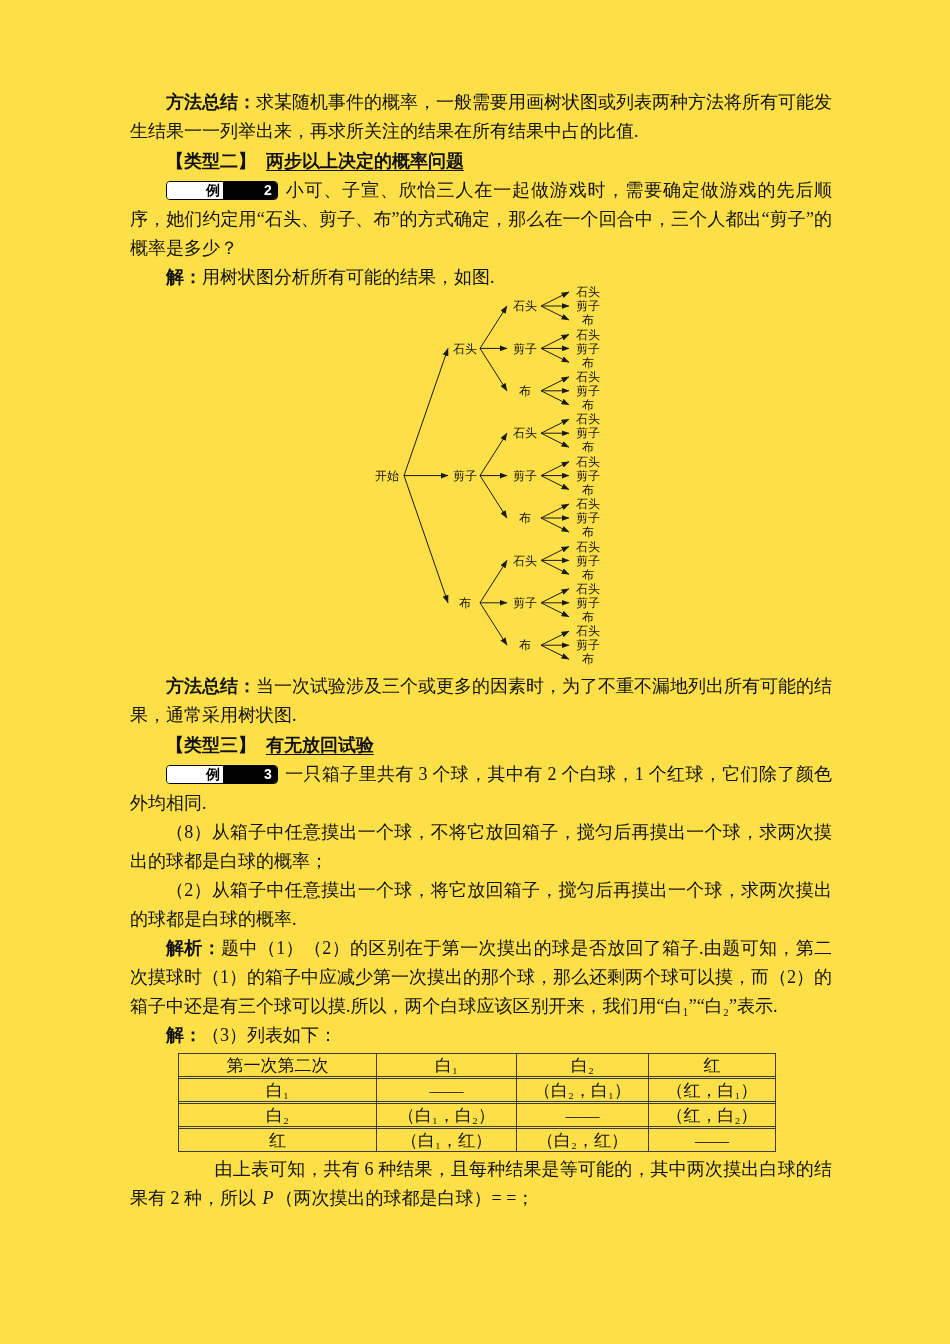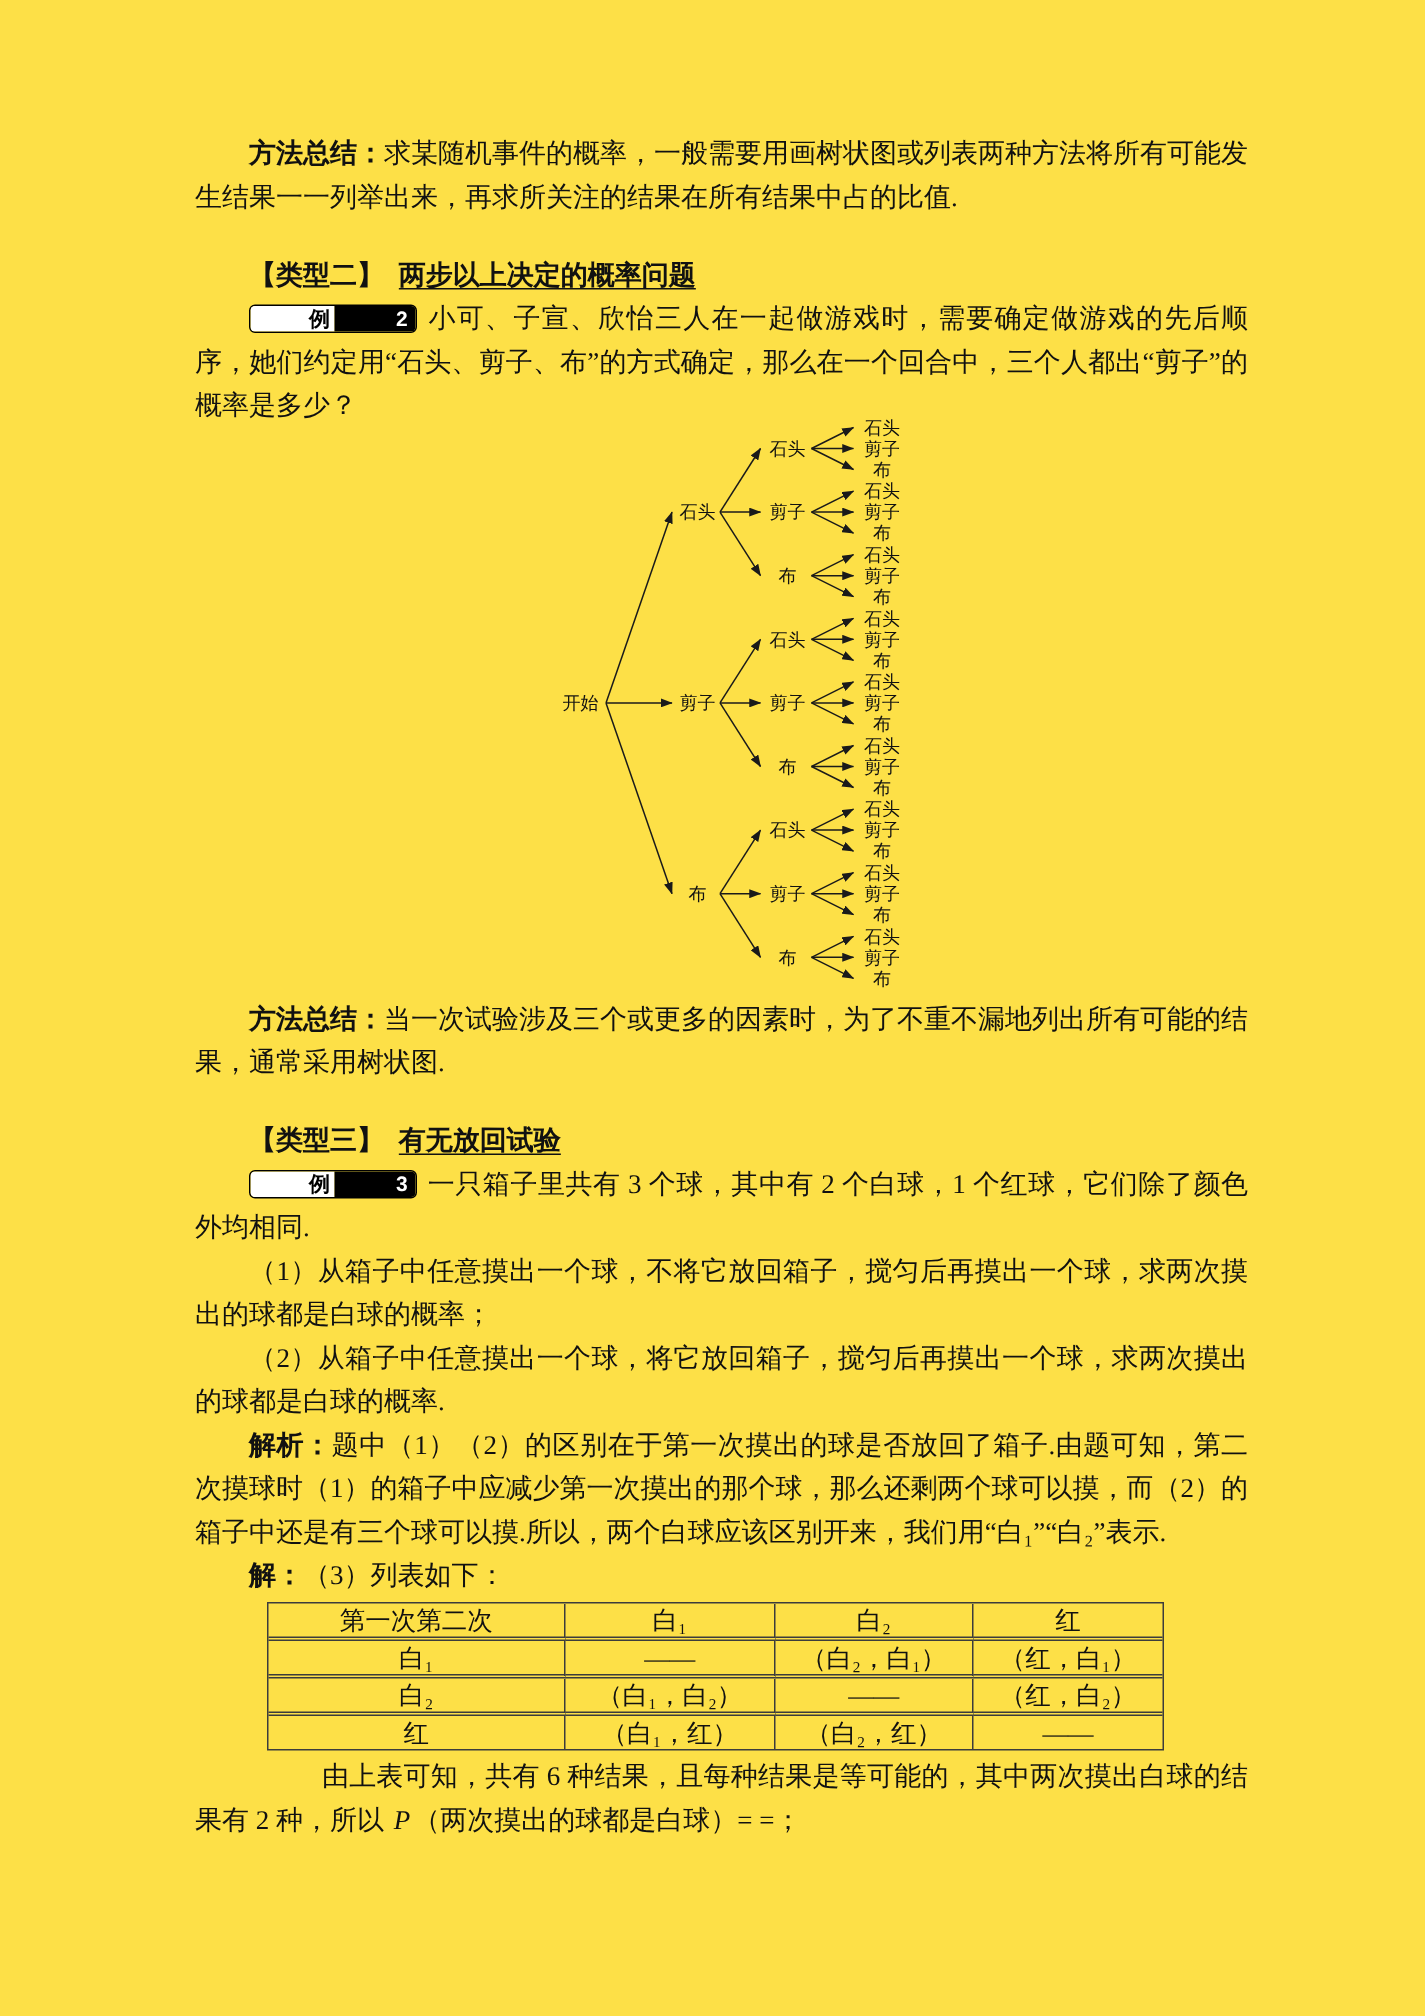--- a/index.html
+++ b/index.html
@@ -17,21 +17,21 @@
   p {
     margin: 0;
     font-size: 18px;
     line-height: 29px;
     text-align: justify;
     text-indent: 2em;
   }
   p b { font-family: inherit; }
   .heading {
     font-weight: bold;
-    margin-top: 23px;
+    margin-top: 1px;
   }
   .heading .u {
     text-decoration: underline;
     text-underline-offset: 3px;
     margin-left: 0.55em;
   }
   .ex-badge {
     display: inline-flex;
     align-items: stretch;
     vertical-align: 1px;
@@ -91,20 +91,21 @@
 
   <p><b>方法总结：</b><span>求某随机事件的概率，一般需要用画树状图或列表两种方法将所有可能发生结果一一列举出来，再求所关注的结果在所有结果中占的比值.</span></p>
 
   <p class="heading"><b>【类型二】</b><b class="u">两步以上决定的概率问题</b></p>
 
   <p><span class="ex-badge">
         <span class="eb-li">例</span>
         <span class="eb-num">2</span>
       </span><span>小可、子宣、欣怡三人在一起做游戏时，需要确定做游戏的先后顺序，她们约定用“石头、剪子、布”的方式确定，那么在一个回合中，三个人都出“剪子”的概率是多少？</span></p>
 
+  <p><b>解：</b><span>用树状图分析所有可能的结果，如图.</span></p>
 
   <div class="tree-wrap">
     <svg width="242" height="382" viewBox="0 0 242 382" xmlns="http://www.w3.org/2000/svg">
       <defs>
         <marker id="ah" markerWidth="8" markerHeight="6" refX="7.5" refY="3" orient="auto" markerUnits="userSpaceOnUse">
           <path d="M0,0 L8,3 L0,6 Z" fill="#1a1a1a"></path>
         </marker>
       </defs>
     <text x="13" y="189.6" dy="0.35em" text-anchor="middle">开始</text>
         <line x1="30" y1="189.6" x2="74" y2="62.4" stroke="#1a1a1a" stroke-width="1" marker-end="url(#ah)"></line>
@@ -191,21 +192,21 @@
 
   <p><b>方法总结：</b><span>当一次试验涉及三个或更多的因素时，为了不重不漏地列出所有可能的结果，通常采用树状图.</span></p>
 
   <p class="heading"><b>【类型三】</b><b class="u">有无放回试验</b></p>
 
   <p><span class="ex-badge">
         <span class="eb-li">例</span>
         <span class="eb-num">3</span>
       </span><span>一只箱子里共有 3 个球，其中有 2 个白球，1 个红球，它们除了颜色外均相同.</span></p>
 
-  <p><span>（1）从箱子中任意摸出一个球，不将它放回箱子，搅匀后再摸出一个球，求两次摸出的球都是白球的概率；</span></p>
+  <p><span>（8）从箱子中任意摸出一个球，不将它放回箱子，搅匀后再摸出一个球，求两次摸出的球都是白球的概率；</span></p>
 
   <p><span>（2）从箱子中任意摸出一个球，将它放回箱子，搅匀后再摸出一个球，求两次摸出的球都是白球的概率.</span></p>
 
   <p><b>解析：</b><span>题中（1）（2）的区别在于第一次摸出的球是否放回了箱子.由题可知，第二次摸球时（1）的箱子中应减少第一次摸出的那个球，那么还剩两个球可以摸，而（2）的箱子中还是有三个球可以摸.所以，两个白球应该区别开来，我们用“白₁”“白₂”表示.</span></p>
 
   <p><b>解：</b><span>（3）列表如下：</span></p>
 
   <table class="outcomes">
     <colgroup>
       <col style="width:198px">

